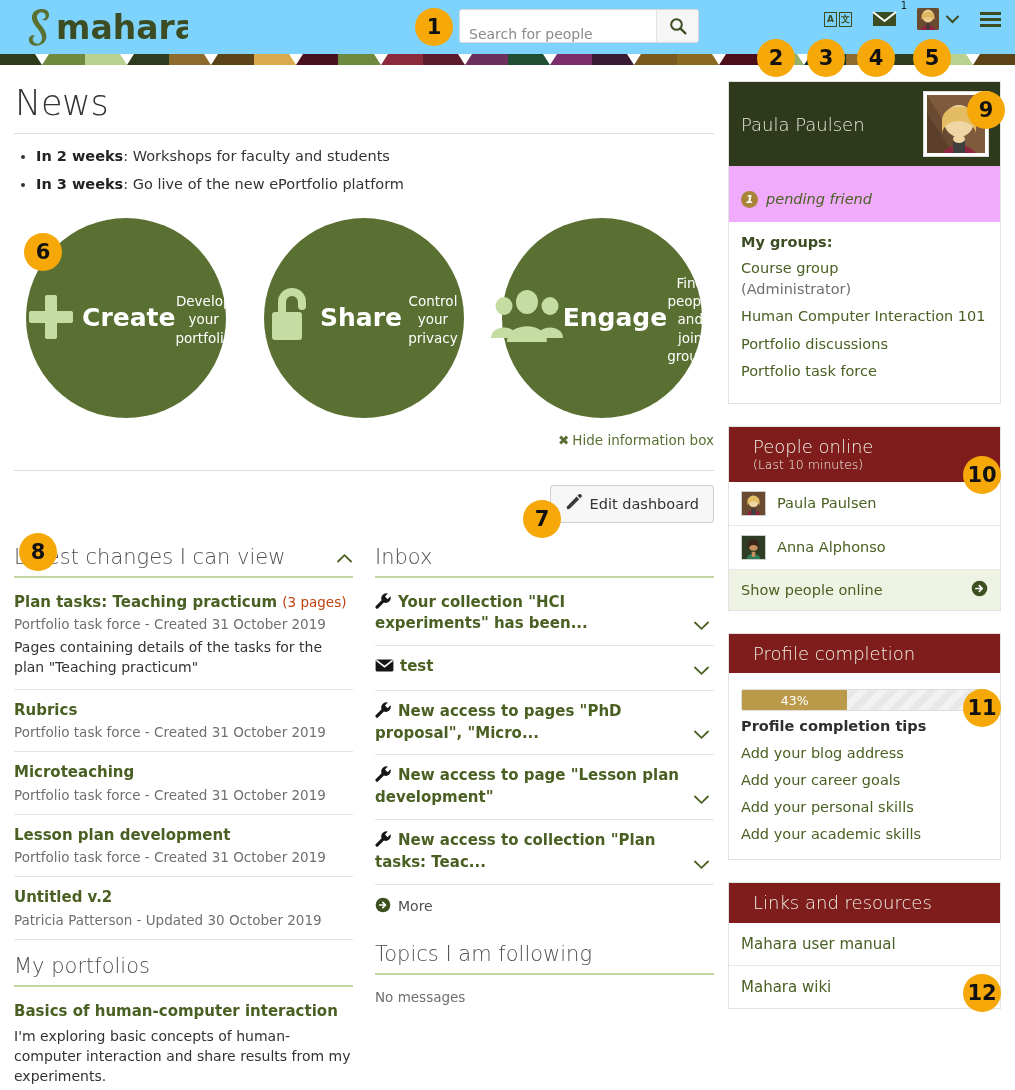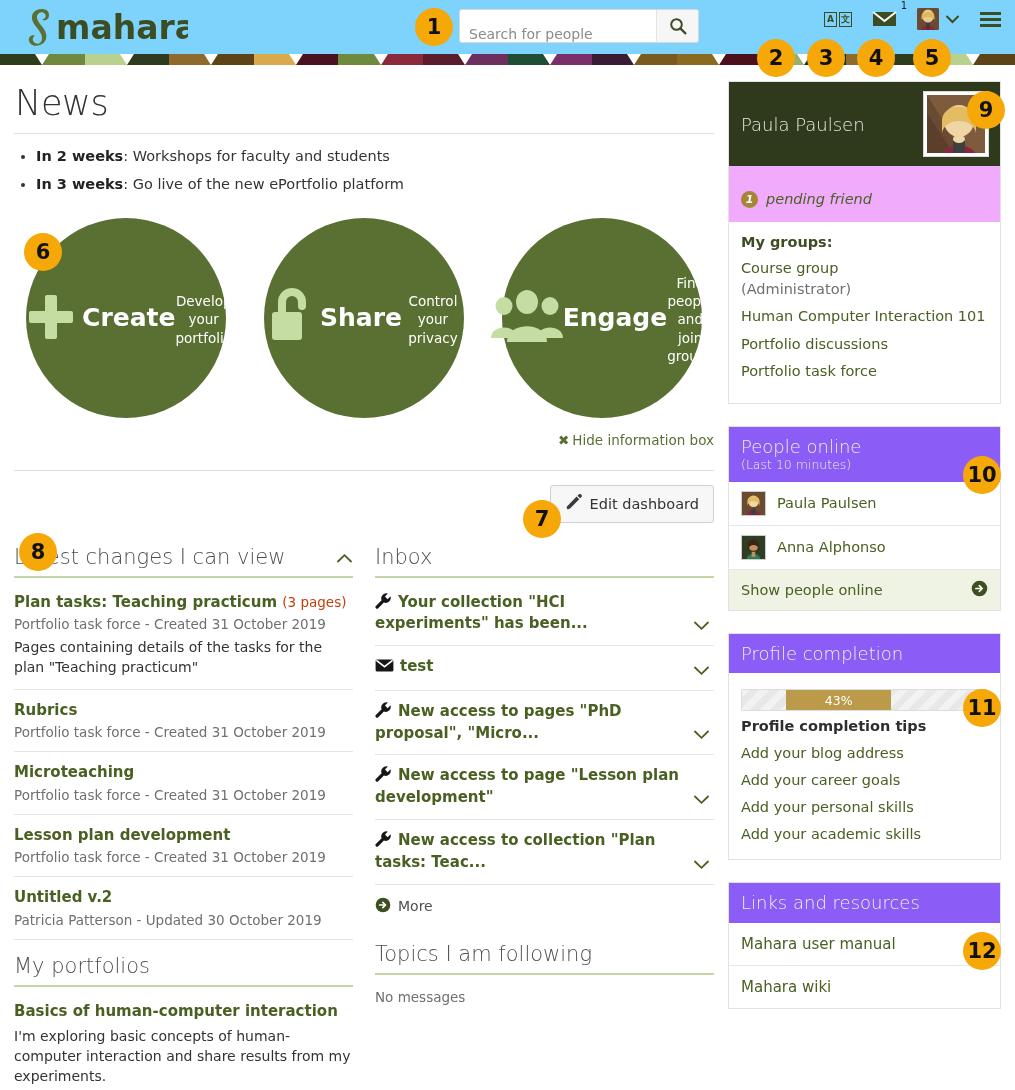--- a/index.html
+++ b/index.html
@@ -192,23 +192,23 @@
   .msg-chev {
     position:absolute; right:4px; bottom:11px;
     cursor:pointer;
   }
   .more-row { padding:12px 0 8px 0; display:flex; align-items:center; gap:7px; font-size:14px; color:#4f4f4f; cursor:pointer; }
   .nomsg { font-size:13.5px; color:#6f6f6f; padding:10px 0 0 0; }
 
   
   .panel { border:1px solid #e2e2e2; background:#fff; margin-bottom:22px; }
   .panel-head {
-    background:#8b5cf6;
+    background:#7f1d1d;
     color:#eef2e6;
-    padding:9px 12px;
+    padding:9px 24px;
     font-size:18px;
     font-weight:300;
     line-height:1.18;
   }
   .panel-head .sub { font-size:12.5px; display:block; margin-top:1px; }
 
   .profile-head {
     background:#2f3a1c;
     display:flex; align-items:center; justify-content:space-between;
     padding:10px 12px;
@@ -728,21 +728,21 @@
         </span>
       </div>
     </div>
 
     <div class="panel">
       <div class="panel-head">
         <span>Profile completion</span>
       </div>
       <div class="progress-wrap">
         <div class="progress">
-          <div class="fill" id="pc-fill" style="width: 43%; margin-left: 44px;">43%</div>
+          <div class="fill" id="pc-fill" style="width: 43%;">43%</div>
         </div>
         <div class="tips-h">Profile completion tips</div>
         <div class="tip">Add your blog address</div>
         <div class="tip">Add your career goals</div>
         <div class="tip">Add your personal skills</div>
         <div class="tip">Add your academic skills</div>
       </div>
     </div>
 
     <div class="panel">
@@ -760,14 +760,14 @@
     <div class="badge" style="left: 757px; top: 39px;">2</div>
     <div class="badge" style="left: 807px; top: 39px;">3</div>
     <div class="badge" style="left: 857px; top: 39px;">4</div>
     <div class="badge" style="left: 913px; top: 39px;">5</div>
     <div class="badge" style="left: 24px; top: 233px;">6</div>
     <div class="badge" style="left: 523px; top: 500px;">7</div>
     <div class="badge" style="left: 19px; top: 533px;">8</div>
     <div class="badge" style="left: 967px; top: 91px;">9</div>
     <div class="badge" style="left: 963px; top: 456px;">10</div>
     <div class="badge" style="left: 963px; top: 689px;">11</div>
-    <div class="badge" style="left: 963px; top: 932px;">12</div>
+    <div class="badge" style="left: 963px; top: 974px;">12</div>
   </div>
 
 </body></html>

